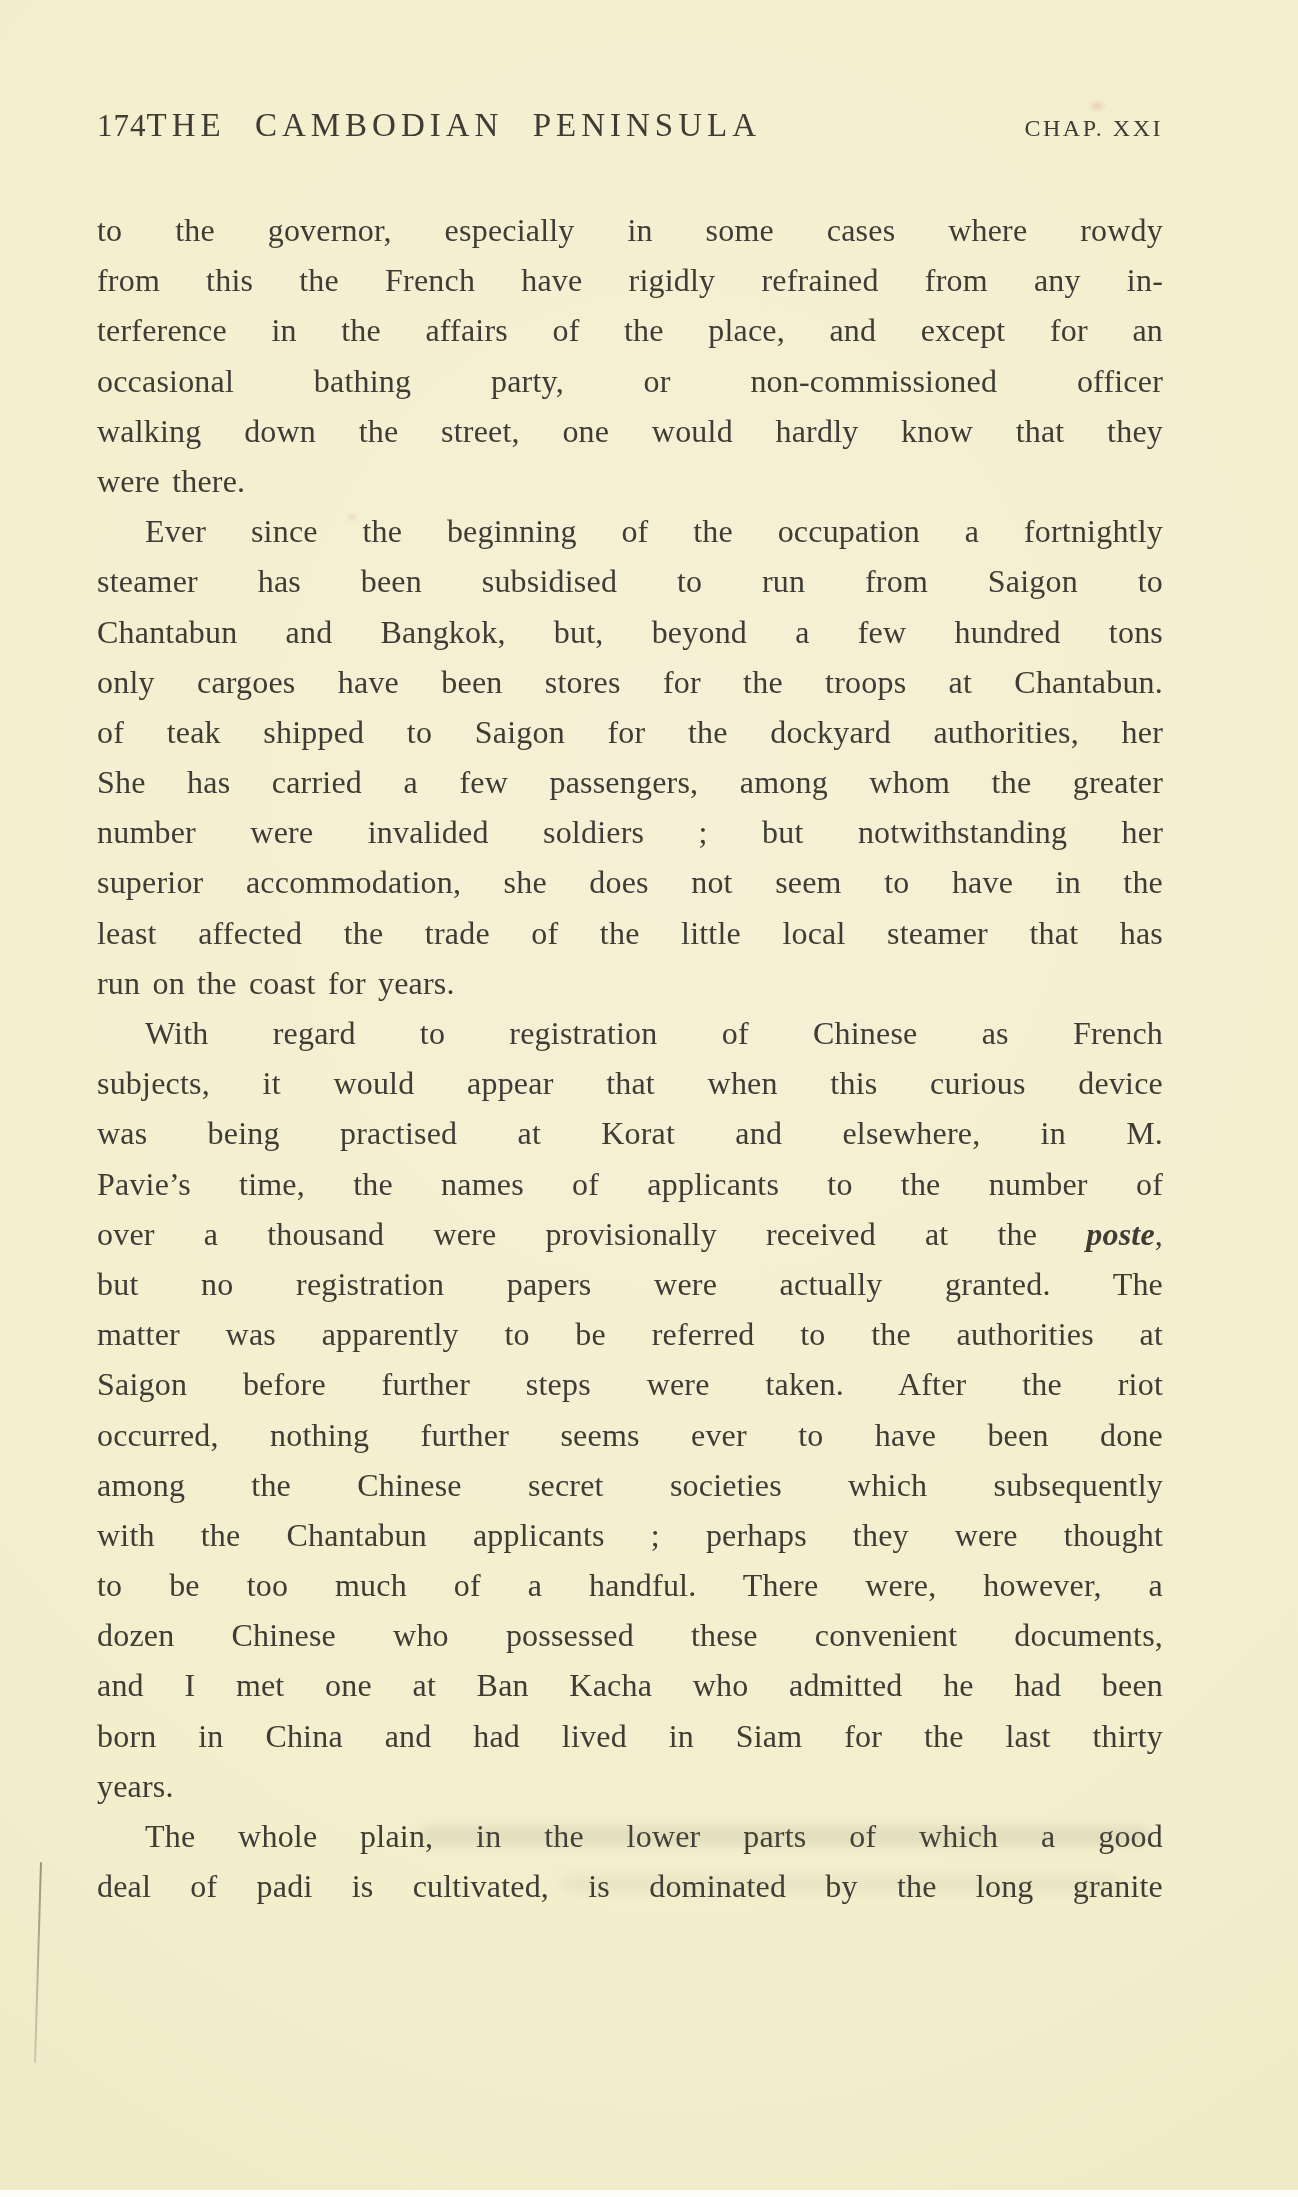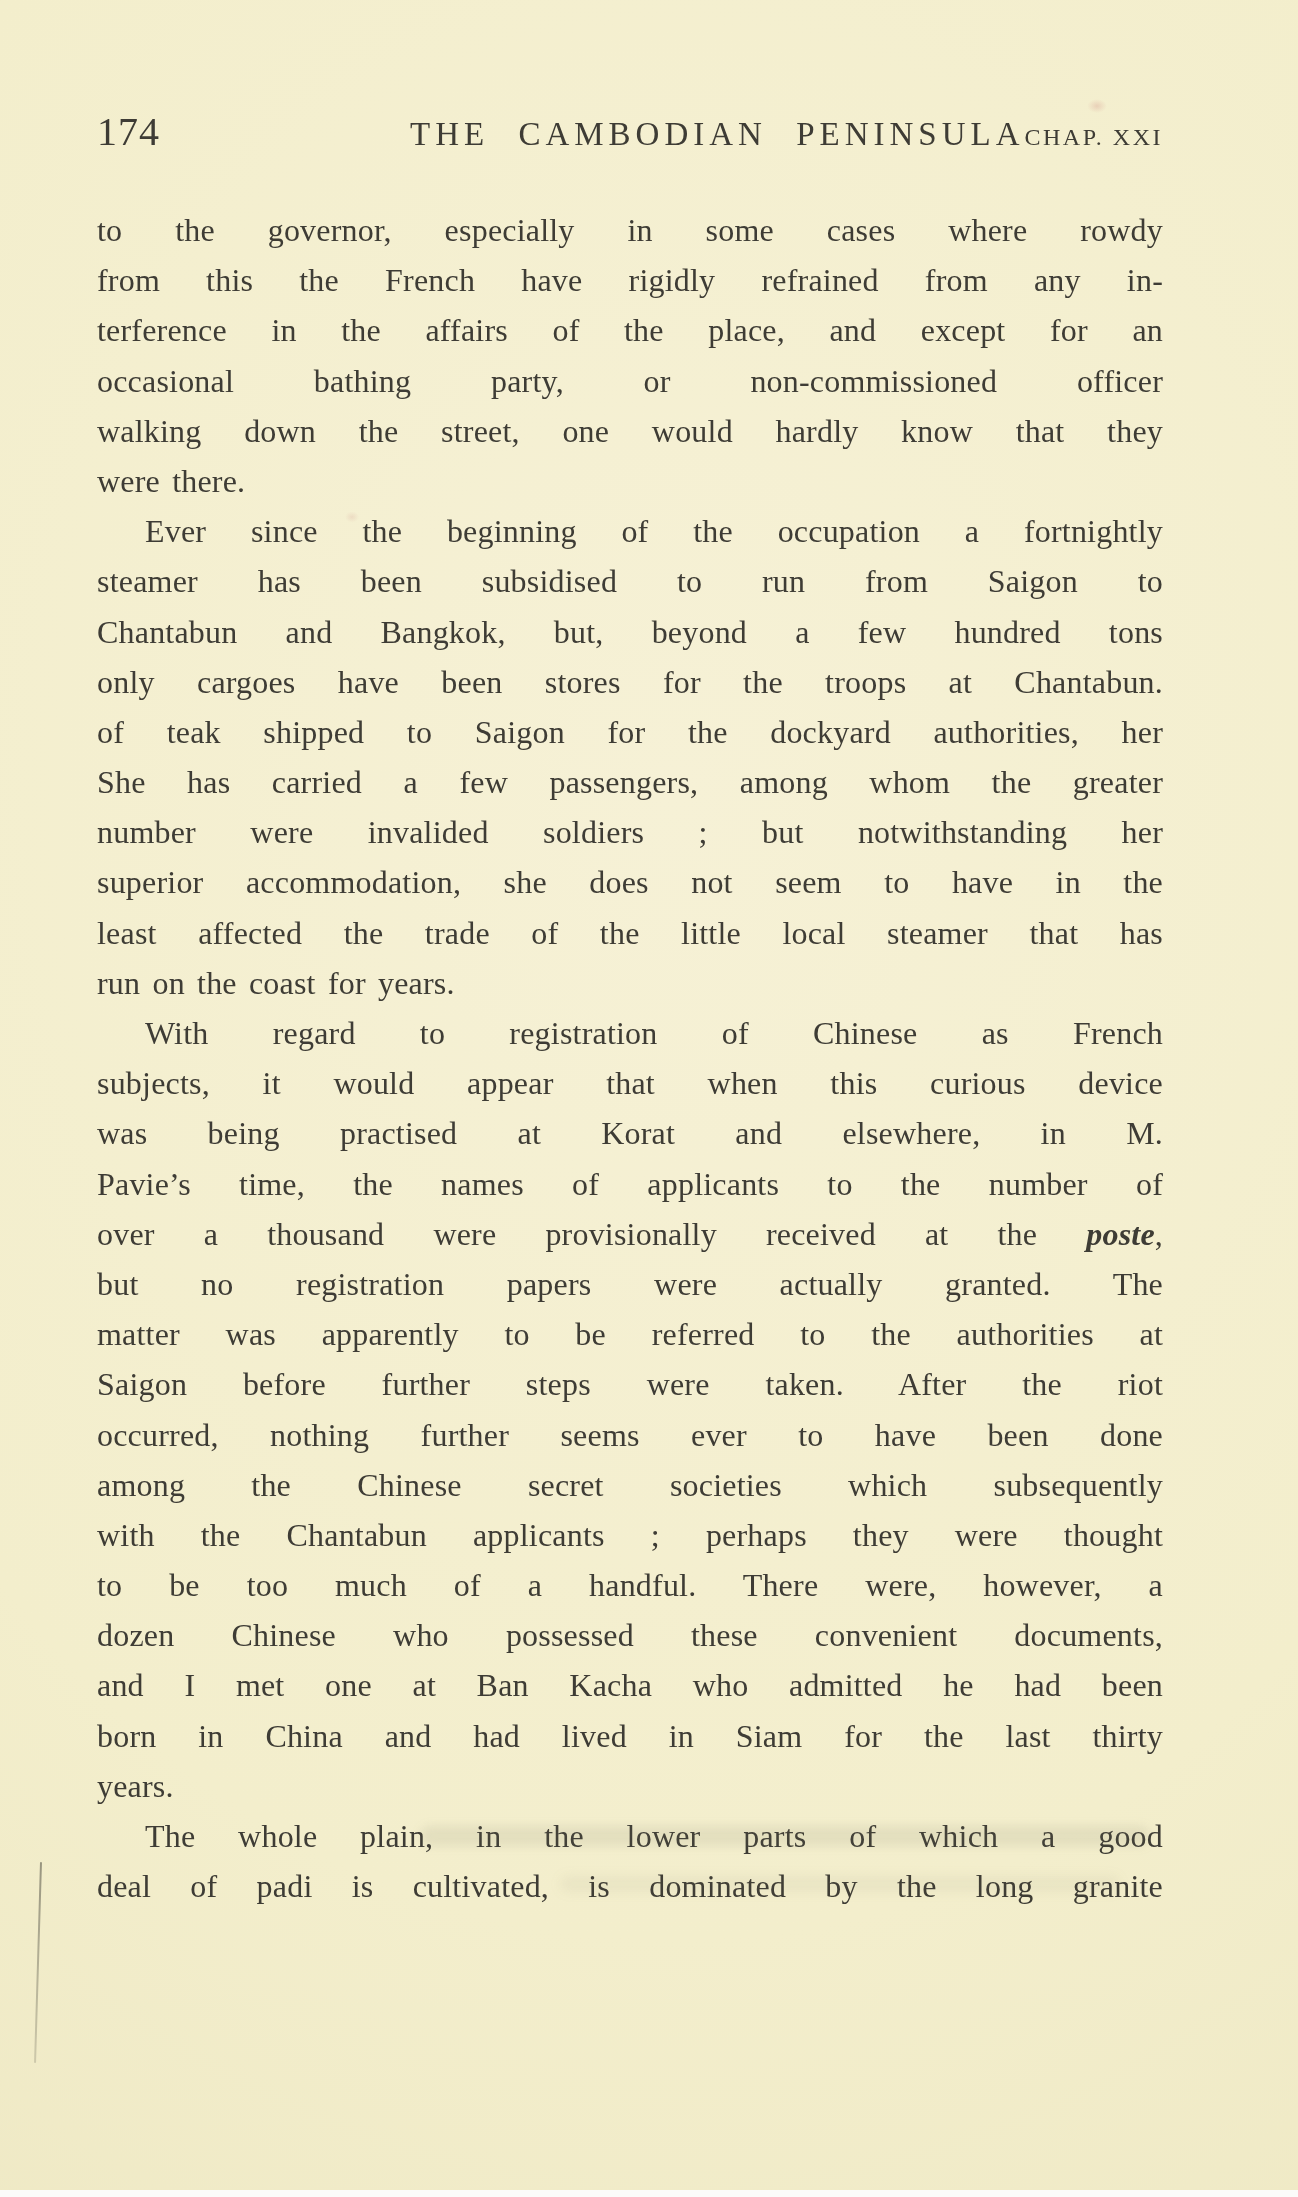--- a/index.html
+++ b/index.html
@@ -24,28 +24,28 @@
   
   .page-header {
     position: absolute;
     top: 76px;
     left: 97px;
     width: 1066px;
     display: flex;
     align-items: baseline;
   }
   .page-number {
-    font-size: 40px;
+    font-size: 31px;
     letter-spacing: 1px;
     flex: 0 0 auto;
     margin-top: 32px;
   }
   .running-title {
     flex: 1 1 auto;
-    text-align: right;
+    text-align: left;
     font-size: 33px;
     letter-spacing: 5px;
     word-spacing: 16px;
     white-space: nowrap;
   }
   .chapter-ref {
     flex: 0 0 auto;
     font-size: 24px;
     letter-spacing: 2.5px;
     white-space: nowrap;

